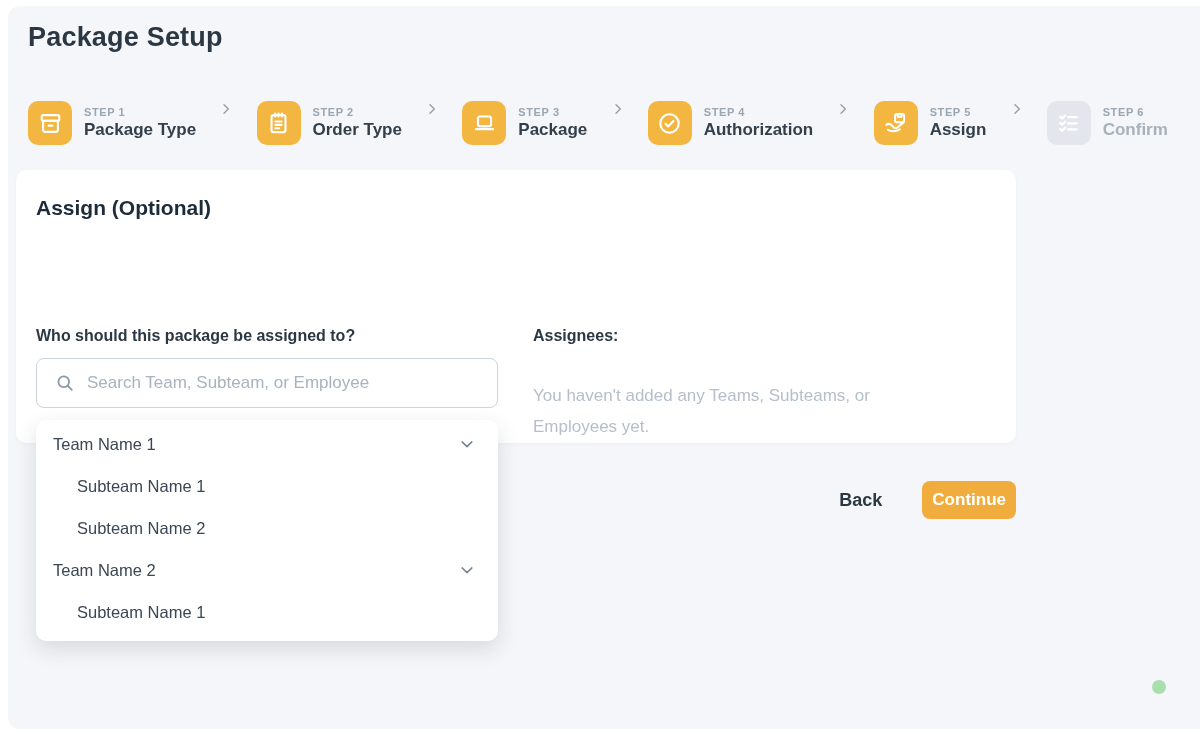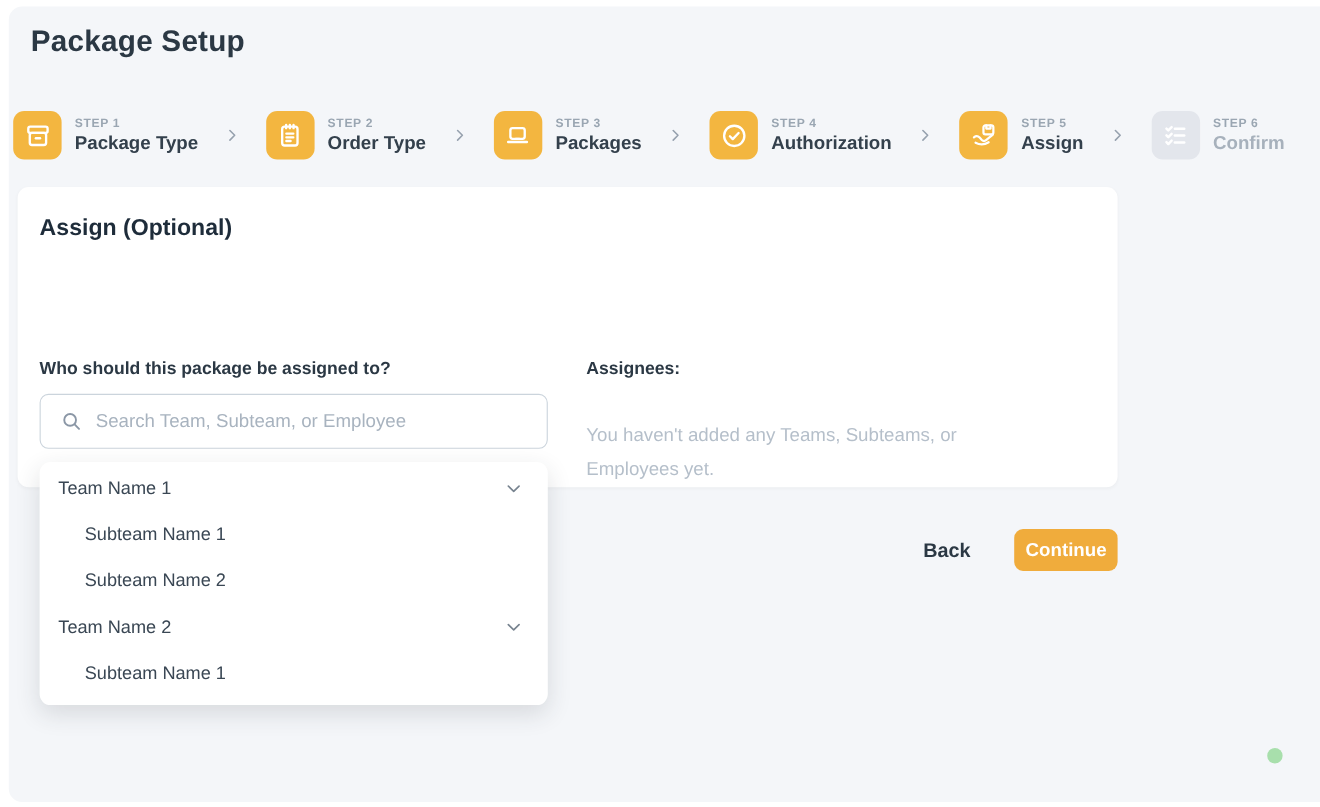--- a/index.html
+++ b/index.html
@@ -29,24 +29,24 @@
     left: 28px; top: 22px;
     font-size: 27px;
     font-weight: 700;
     color: #2b3844;
     letter-spacing: 0.2px;
   }
 
   
   .stepper {
     position: absolute;
-    left: 12px; top: 101px; right: 32px;
+    left: 28px; top: 101px; right: 32px;
     height: 44px;
     display: flex;
-    align-items: center;
+    align-items: flex-start;
     justify-content: space-between;
   }
   .step {
     display: flex;
     align-items: center;
     gap: 12px;
     cursor: pointer;
   }
   .step-icon {
     width: 44px; height: 44px;
@@ -262,21 +262,21 @@
     <div class="step">
       <span class="step-icon">
         <svg viewBox="0 0 24 24" fill="none" stroke="#ffffff" stroke-width="1.9" stroke-linecap="round" stroke-linejoin="round">
           <rect x="6.2" y="5.8" width="11.6" height="8.6" rx="1.8"></rect>
           <path d="M4.4 17h15.2"></path>
           <path d="M10.6 14.4h2.8"></path>
         </svg>
       </span>
       <span class="step-text">
         <span class="step-label">STEP 3</span>
-        <span class="step-name">Packages</span>
+        <span class="step-name">Package</span>
       </span>
     </div>
 
     <span class="step-sep">
       <svg viewBox="0 0 24 24" fill="none" stroke="#96a1ae" stroke-width="2.2" stroke-linecap="round" stroke-linejoin="round">
           <path d="M9 5.5L15.5 12 9 18.5"></path>
         </svg>
     </span>
 
     <div class="step">

